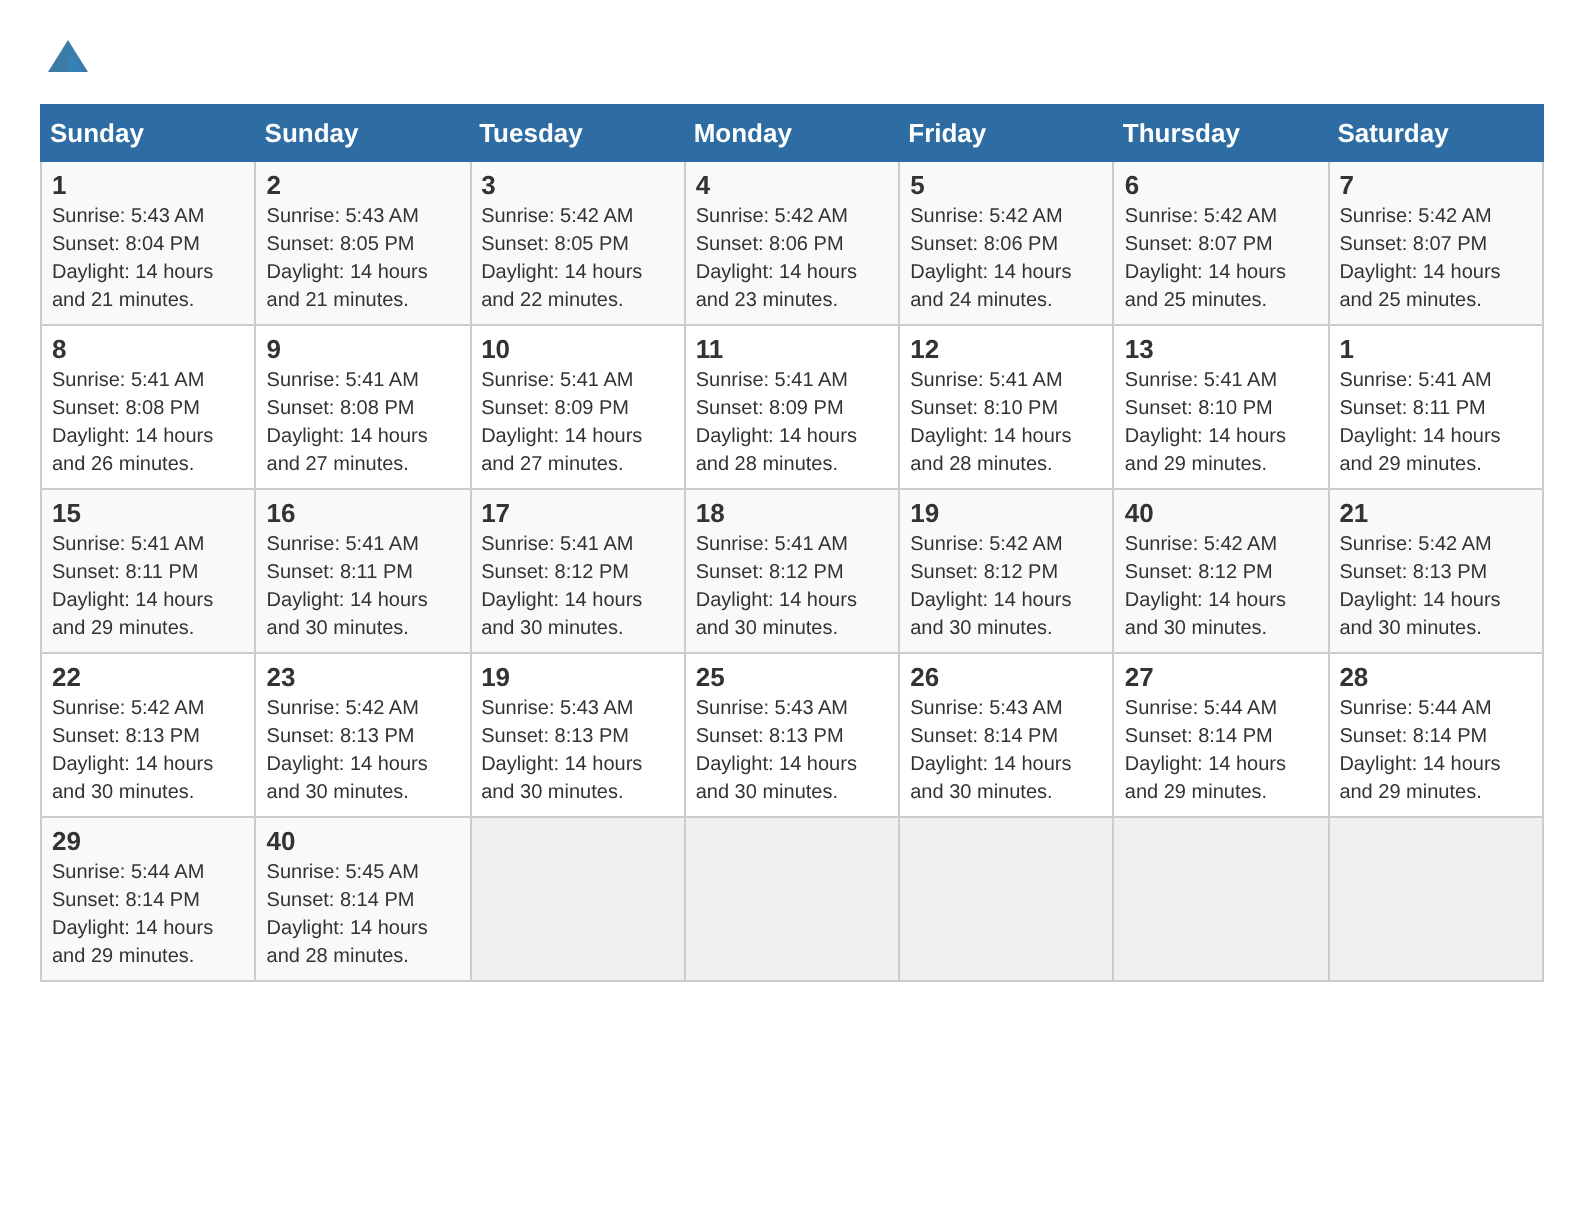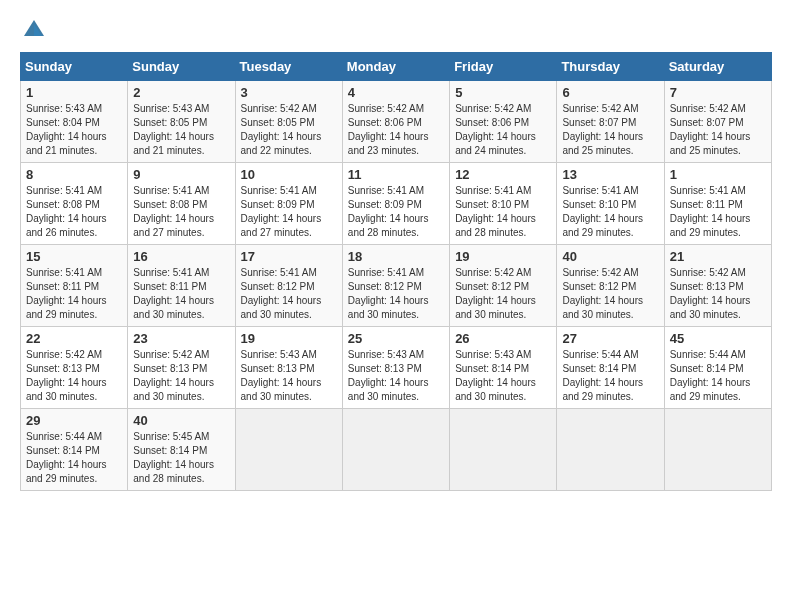--- a/index.html
+++ b/index.html
@@ -246,21 +246,21 @@
           </td>
           <td>
             <span class="day-num">26</span>
 <div class="day-info">Sunrise: 5:43 AM<br>Sunset: 8:14 PM<br>Daylight: 14 hours and 30 minutes.</div>
           </td>
           <td>
             <span class="day-num">27</span>
 <div class="day-info">Sunrise: 5:44 AM<br>Sunset: 8:14 PM<br>Daylight: 14 hours and 29 minutes.</div>
           </td>
           <td>
-            <span class="day-num">45</span>
+            <span class="day-num">28</span>
 <div class="day-info">Sunrise: 5:44 AM<br>Sunset: 8:14 PM<br>Daylight: 14 hours and 29 minutes.</div>
           </td>
         </tr>
         <tr>
           <td>
             <span class="day-num">29</span>
 <div class="day-info">Sunrise: 5:44 AM<br>Sunset: 8:14 PM<br>Daylight: 14 hours and 29 minutes.</div>
           </td>
           <td>
             <span class="day-num">40</span>

